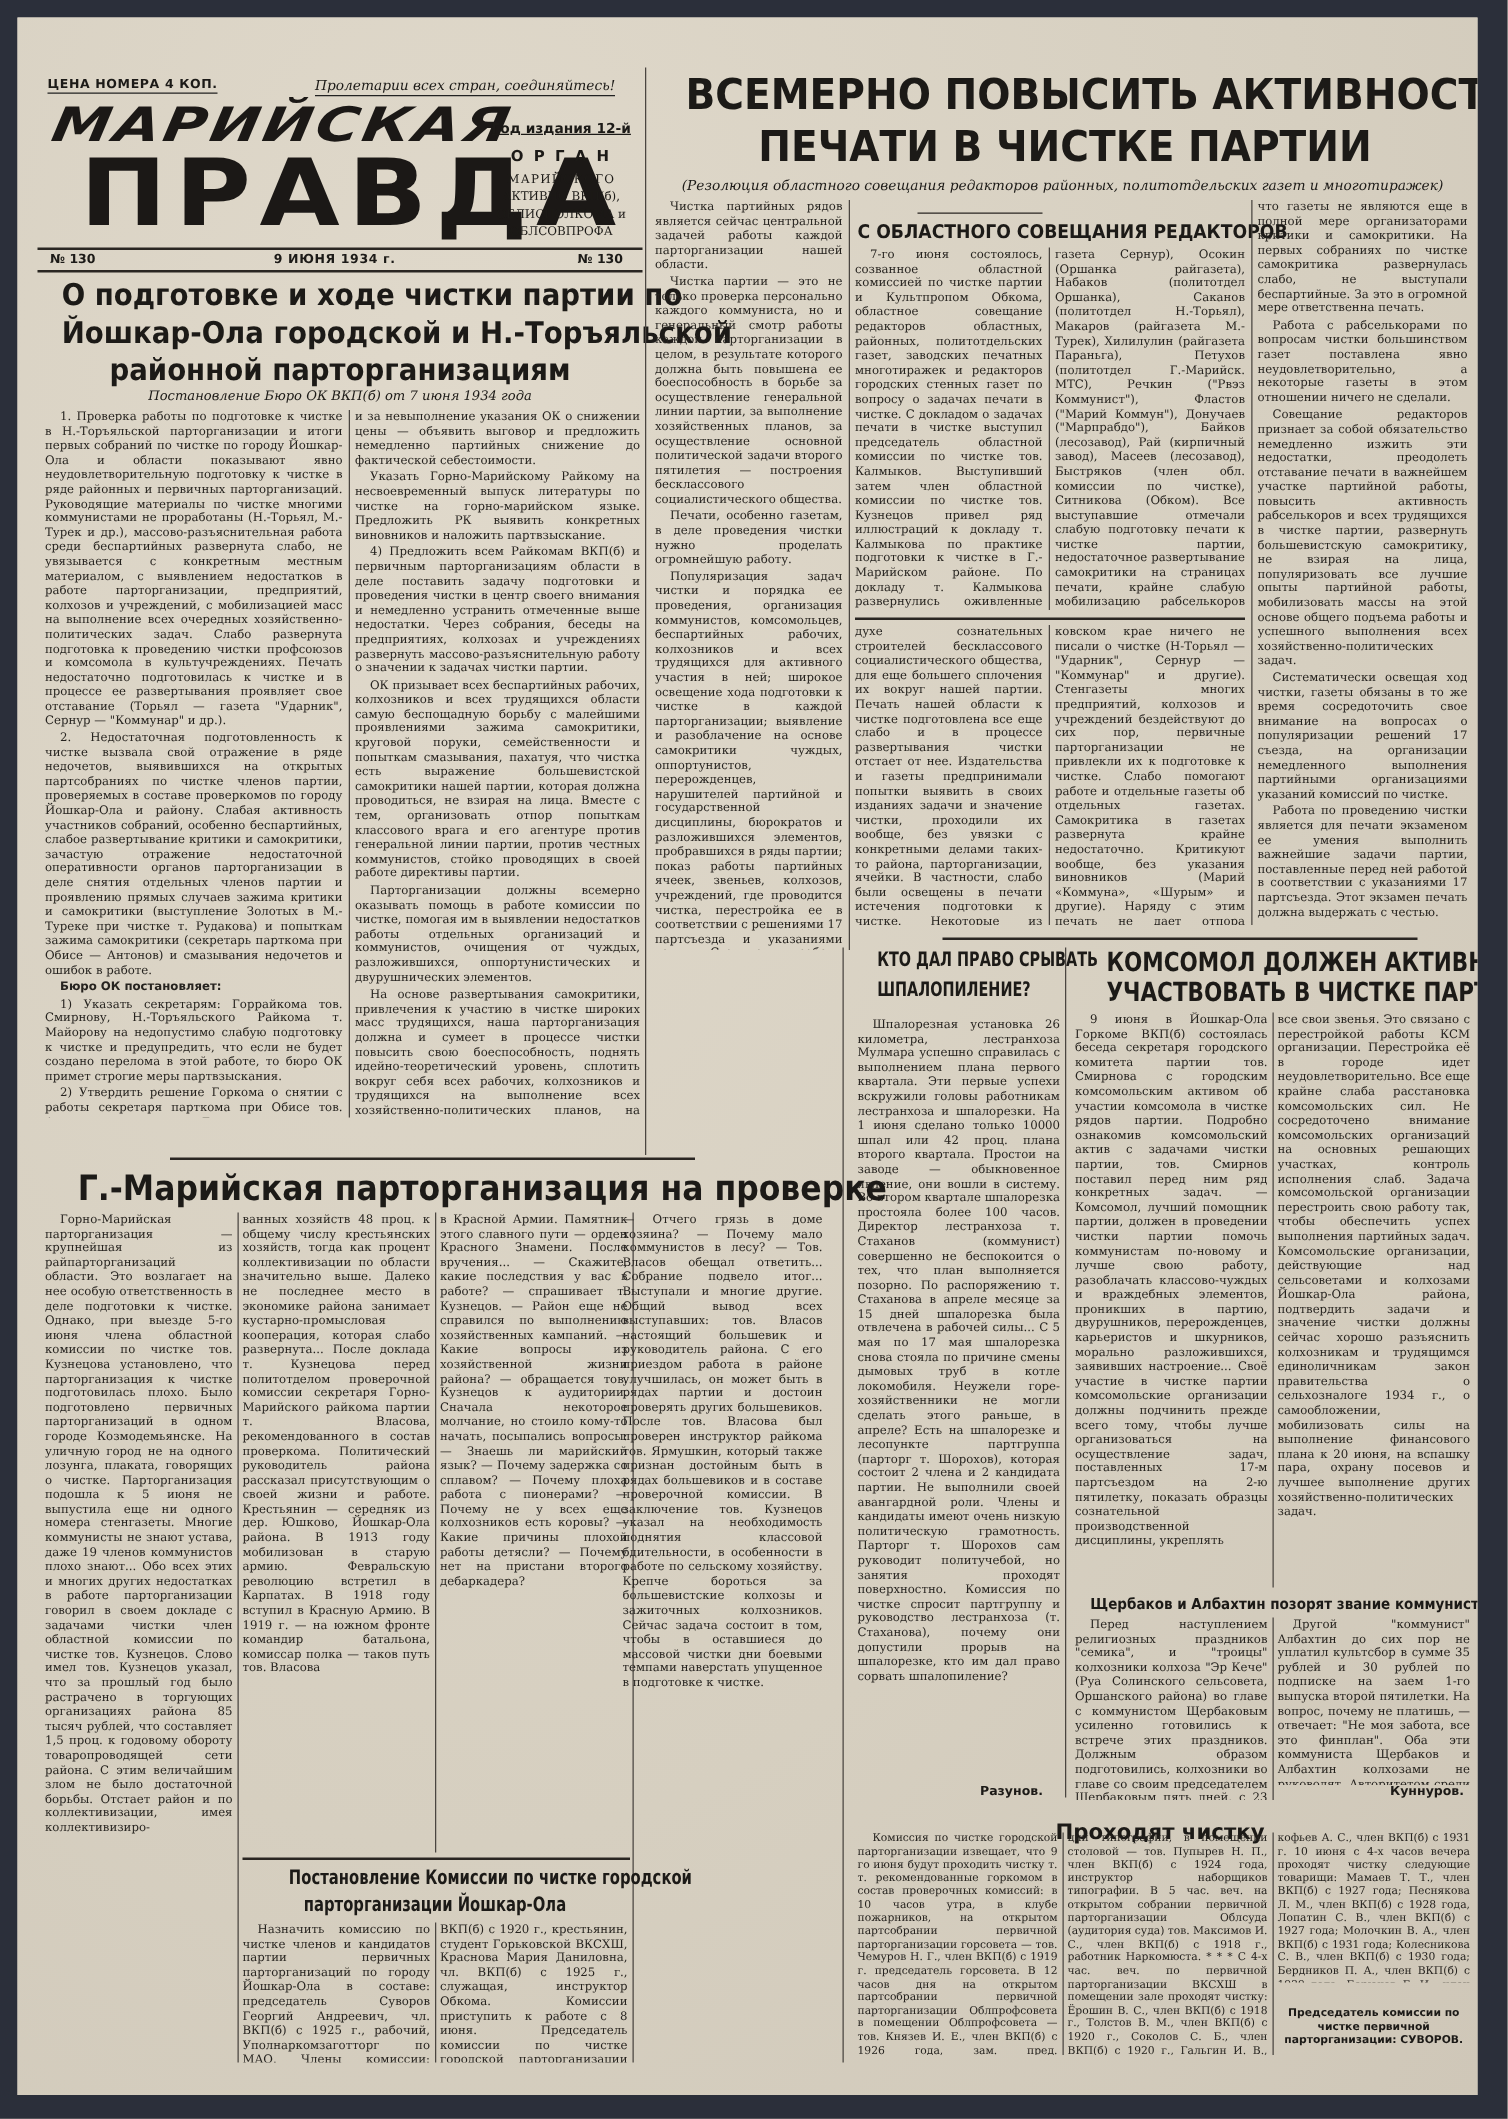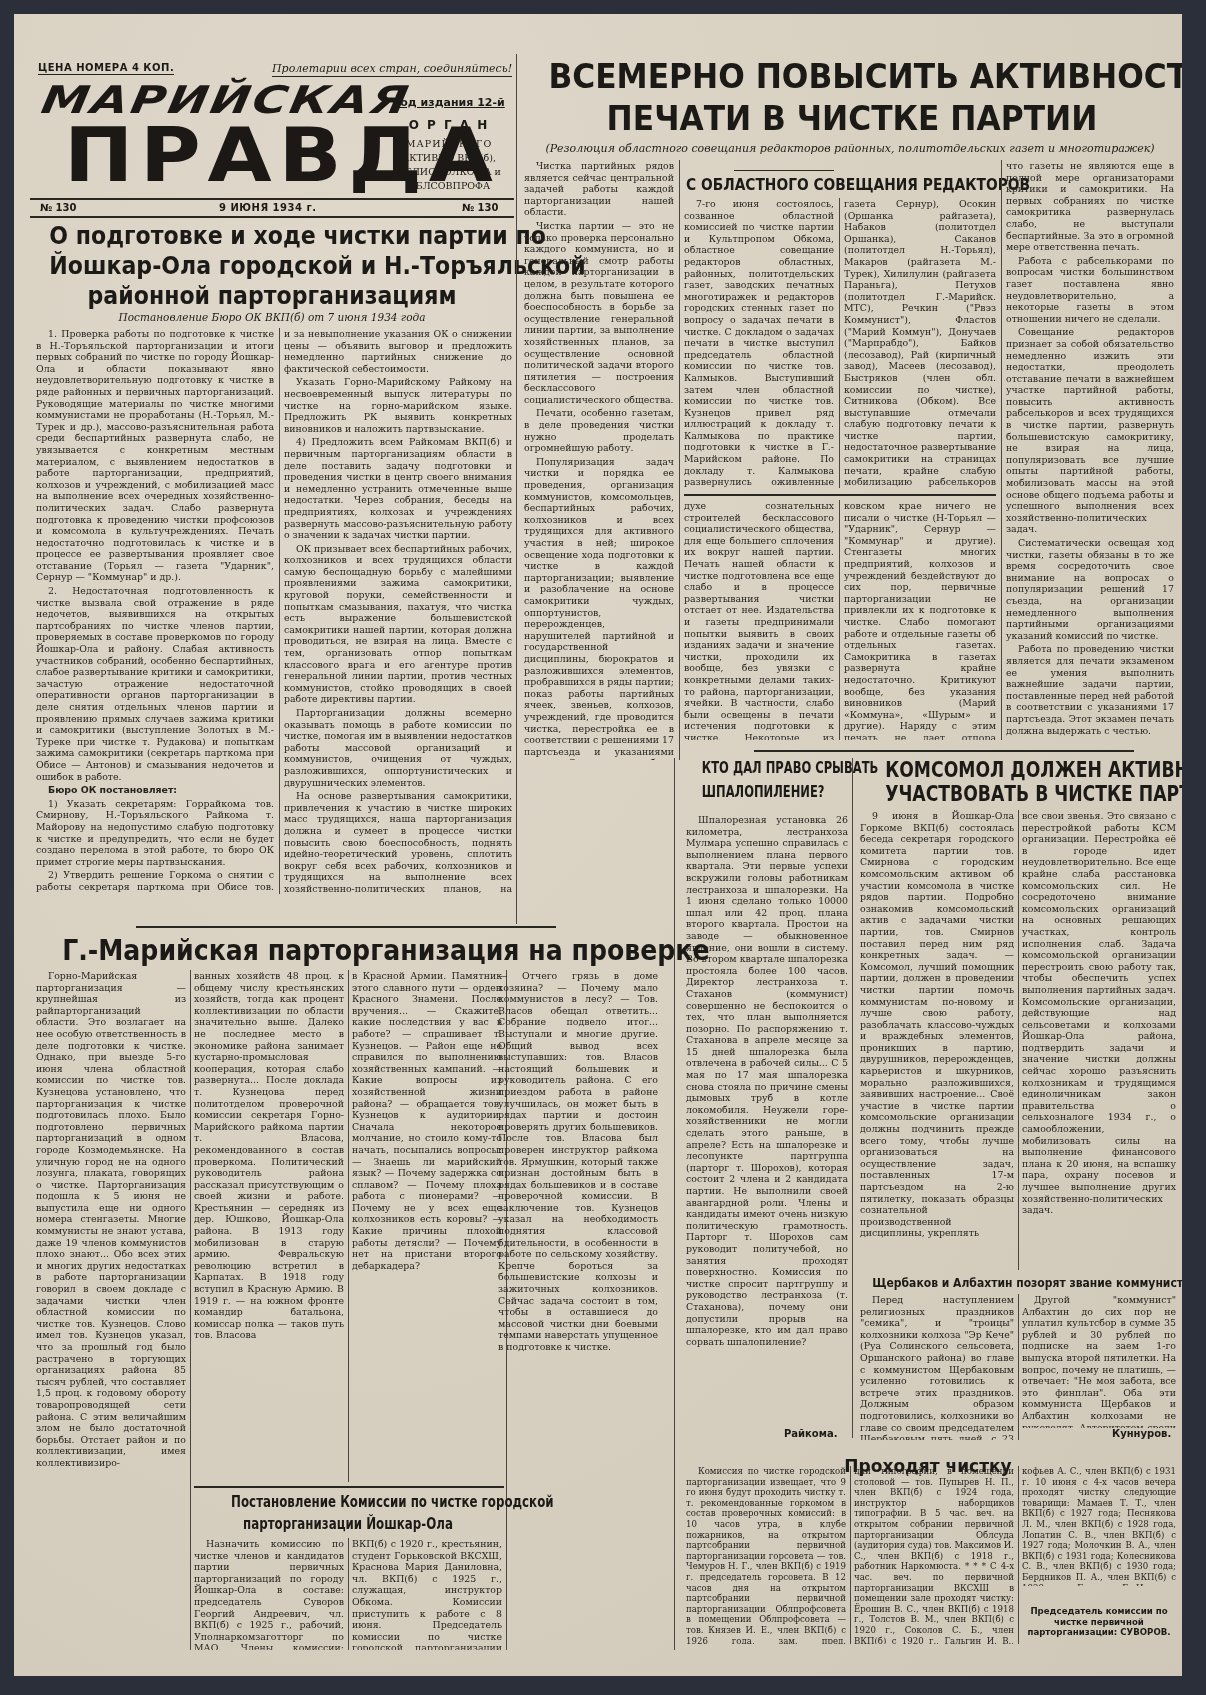--- a/index.html
+++ b/index.html
@@ -26,21 +26,21 @@
   .ital { font-style: italic; }
   .center { text-align: center; }
 </style>
 </head>
 <body>
 
 <div class="page">
 
   <div class="abs" style="left:10px;top:8px;width:490px;height:178px;">
     <div class="abs hdr-sans" style="left:14px;top:40px;font-size:10px;letter-spacing:0.5px;border-bottom:1px solid #222;padding-bottom:1px;">ЦЕНА НОМЕРА 4 КОП.</div>
-    <div class="abs ital" style="left:228px;top:40px;font-size:11px;border-bottom:1px solid #222;padding-bottom:1px;margin-left:20px;">Пролетарии всех стран, соединяйтесь!</div>
+    <div class="abs ital" style="left:228px;top:40px;font-size:11px;border-bottom:1px solid #222;padding-bottom:1px;">Пролетарии всех стран, соединяйтесь!</div>
     <div class="abs cond" style="left:22px;top:56px;font-size:38px;font-style:italic;letter-spacing:2px;transform:scaleX(1.25) skewX(-8deg);color:#1b1816;">МАРИЙСКАЯ</div>
     <div class="abs cond" style="left:40px;top:94px;font-size:74px;line-height:78px;letter-spacing:6px;transform:scaleX(1.12);color:#1b1816;">ПРАВДА</div>
     <div class="abs hdr-sans center" style="left:365px;top:74px;width:120px;font-size:11px;text-decoration:underline;">Год издания 12-й</div>
     <div class="abs hdr-sans center" style="left:365px;top:96px;width:120px;font-size:12px;letter-spacing:2px;">О Р Г А Н</div>
     <div class="abs center" style="left:365px;top:116px;width:120px;font-size:9.5px;letter-spacing:1px;">МАРИЙСКОГО</div>
     <div class="abs center" style="left:365px;top:130px;width:120px;font-size:9.5px;">АКТИВНО ВКП(б),</div>
     <div class="abs center" style="left:365px;top:144px;width:120px;font-size:9.5px;">ОБЛИСПОЛКОМА и</div>
     <div class="abs center" style="left:365px;top:158px;width:120px;font-size:9.5px;">ОБЛСОВПРОФА</div>
   </div>
   <div class="rule" style="left:16px;top:184px;width:484px;height:2px;"></div>
@@ -61,21 +61,21 @@
     <p>1) Указать секретарям: Горрайкома тов. Смирнову, Н.-Торъяльского Райкома т. Майорову на недопустимо слабую подготовку к чистке и предупредить, что если не будет создано перелома в этой работе, то бюро ОК примет строгие меры партвзыскания.</p>
     <p>2) Утвердить решение Горкома о снятии с работы секретаря парткома при Обисe тов. Антонова и предложить Горкому учесть уроки первых дней чистки и широко проработать их в парторганизации.</p>
 
   </div>
   <div class="vrule" style="left:265px;top:314px;height:566px;"></div>
   <div class="col" style="left:270px;top:314px;width:228px;height:566px;">
     <p style="text-indent:0;">и за невыполнение указания ОК о снижении цены — объявить выговор и предложить немедленно партийных снижение до фактической себестоимости.</p>
     <p>Указать Горно-Марийскому Райкому на несвоевременный выпуск литературы по чистке на горно-марийском языке. Предложить РК выявить конкретных виновников и наложить партвзыскание.</p>
     <p>4) Предложить всем Райкомам ВКП(б) и первичным парторганизациям области в деле поставить задачу подготовки и проведения чистки в центр своего внимания и немедленно устранить отмеченные выше недостатки. Через собрания, беседы на предприятиях, колхозах и учреждениях развернуть массово-разъяснительную работу о значении к задачах чистки партии.</p>
     <p>ОК призывает всех беспартийных рабочих, колхозников и всех трудящихся области самую беспощадную борьбу с малейшими проявлениями зажима самокритики, круговой поруки, семейственности и попыткам смазывания, пахатуя, что чистка есть выражение большевистской самокритики нашей партии, которая должна проводиться, не взирая на лица. Вместе с тем, организовать отпор попыткам классового врага и его агентуре против генеральной линии партии, против честных коммунистов, стойко проводящих в своей работе директивы партии.</p>
-    <p>Парторганизации должны всемерно оказывать помощь в работе комиссии по чистке, помогая им в выявлении недостатков работы массовой организаций и коммунистов, очищения от чуждых, разложившихся, оппортунистических и двурушнических элементов.</p>
+    <p>Парторганизации должны всемерно оказывать помощь в работе комиссии по чистке, помогая им в выявлении недостатков работы отдельных организаций и коммунистов, очищения от чуждых, разложившихся, оппортунистических и двурушнических элементов.</p>
     <p>На основе развертывания самокритики, привлечения к участию в чистке широких масс трудящихся, наша парторганизация должна и сумеет в процессе чистки повысить свою боеспособность, поднять идейно-теоретический уровень, сплотить вокруг себя всех рабочих, колхозников и трудящихся на выполнение всех хозяйственно-политических планов, на осуществление основной политической задачи — построения бесклассового социалистического общества.</p>
 
   </div>
   <div class="vrule" style="left:502px;top:40px;height:870px;"></div>
 
   <div class="abs cond center" style="left:508px;top:42px;width:660px;font-size:34px;line-height:40px;transform:scaleX(0.92);transform-origin:center top;">ВСЕМЕРНО ПОВЫСИТЬ АКТИВНОСТЬ</div>
   <div class="abs cond center" style="left:508px;top:84px;width:660px;font-size:34px;line-height:40px;transform:scaleX(0.92);transform-origin:center top;">ПЕЧАТИ В ЧИСТКЕ ПАРТИИ</div>
   <div class="abs ital center" style="left:506px;top:128px;width:660px;font-size:11px;">(Резолюция областного совещания редакторов районных, политотдельских газет и многотиражек)</div>
 
   <div class="col" style="left:510px;top:146px;width:150px;height:600px;">
@@ -113,21 +113,21 @@
     <p>Систематически освещая ход чистки, газеты обязаны в то же время сосредоточить свое внимание на вопросах о популяризации решений 17 съезда, на организации немедленного выполнения партийными организациями указаний комиссий по чистке.</p>
     <p>Работа по проведению чистки является для печати экзаменом ее умения выполнить важнейшие задачи партии, поставленные перед ней работой в соответствии с указаниями 17 партсъезда. Этот экзамен печать должна выдержать с честью.</p>
   </div>
   <div class="rule" style="left:740px;top:736px;width:380px;height:2px;"></div>
 
   <div class="abs cond center" style="left:664px;top:744px;width:170px;font-size:16px;transform:scaleX(0.72);transform-origin:center top;">КТО ДАЛ ПРАВО СРЫВАТЬ</div>
   <div class="abs cond center" style="left:664px;top:768px;width:170px;font-size:16px;transform:scaleX(0.72);transform-origin:center top;">ШПАЛОПИЛЕНИЕ?</div>
   <div class="col" style="left:672px;top:800px;width:162px;height:610px;">
     <p>Шпалорезная установка 26 километра, лестранхоза Мулмара успешно справилась с выполнением плана первого квартала. Эти первые успехи вскружили головы работникам лестранхоза и шпалорезки. На 1 июня сделано только 10000 шпал или 42 проц. плана второго квартала. Простои на заводе — обыкновенное явление, они вошли в систему. Во втором квартале шпалорезка простояла более 100 часов. Директор лестранхоза т. Стаханов (коммунист) совершенно не беспокоится о тех, что план выполняется позорно. По распоряжению т. Стаханова в апреле месяце за 15 дней шпалорезка была отвлечена в рабочей силы... С 5 мая по 17 мая шпалорезка снова стояла по причине смены дымовых труб в котле локомобиля. Неужели горе-хозяйственники не могли сделать этого раньше, в апреле? Есть на шпалорезке и лесопункте партгруппа (парторг т. Шорохов), которая состоит 2 члена и 2 кандидата партии. Не выполнили своей авангардной роли. Члены и кандидаты имеют очень низкую политическую грамотность. Парторг т. Шорохов сам руководит политучебой, но занятия проходят поверхностно. Комиссия по чистке спросит партгруппу и руководство лестранхоза (т. Стаханова), почему они допустили прорыв на шпалорезке, кто им дал право сорвать шпалопиление?</p>
   </div>
-  <div class="abs hdr-sans" style="left:770px;top:1414px;font-size:10px;font-weight:bold;">Райкома.</div>
+  <div class="abs hdr-sans" style="left:770px;top:1414px;font-size:10px;font-weight:bold;">Разунов.</div>
   <div class="vrule" style="left:838px;top:744px;height:680px;"></div>
 
   <div class="abs cond center" style="left:842px;top:744px;width:324px;font-size:21px;transform:scaleX(0.82);transform-origin:center top;">КОМСОМОЛ ДОЛЖЕН АКТИВНО</div>
   <div class="abs cond center" style="left:842px;top:768px;width:324px;font-size:21px;transform:scaleX(0.82);transform-origin:center top;">УЧАСТВОВАТЬ В ЧИСТКЕ ПАРТИИ</div>
   <div class="col" style="left:846px;top:796px;width:154px;height:460px;">
     <p>9 июня в Йошкар-Ола Горкоме ВКП(б) состоялась беседа секретаря городского комитета партии тов. Смирнова с городским комсомольским активом об участии комсомола в чистке рядов партии. Подробно ознакомив комсомольский актив с задачами чистки партии, тов. Смирнов поставил перед ним ряд конкретных задач. — Комсомол, лучший помощник партии, должен в проведении чистки партии помочь коммунистам по-новому и лучше свою работу, разоблачать классово-чуждых и враждебных элементов, проникших в партию, двурушников, перерожденцев, карьеристов и шкурников, морально разложившихся, заявивших настроение... Своё участие в чистке партии комсомольские организации должны подчинить прежде всего тому, чтобы лучше организоваться на осуществление задач, поставленных 17-м партсъездом на 2-ю пятилетку, показать образцы сознательной производственной дисциплины, укреплять</p>
   </div>
   <div class="vrule" style="left:1004px;top:796px;height:460px;"></div>
   <div class="col" style="left:1008px;top:796px;width:154px;height:460px;">
     <p style="text-indent:0;">все свои звенья. Это связано с перестройкой работы КСМ организации. Перестройка её в городе идет неудовлетворительно. Все еще крайне слаба расстановка комсомольских сил. Не сосредоточено внимание комсомольских организаций на основных решающих участках, контроль исполнения слаб. Задача комсомольской организации перестроить свою работу так, чтобы обеспечить успех выполнения партийных задач. Комсомольские организации, действующие над сельсоветами и колхозами Йошкар-Ола района, подтвердить задачи и значение чистки должны сейчас хорошо разъяснить колхозникам и трудящимся единоличникам закон правительства о сельхозналоге 1934 г., о самообложении, мобилизовать силы на выполнение финансового плана к 20 июня, на вспашку пара, охрану посевов и лучшее выполнение других хозяйственно-политических задач.</p>

